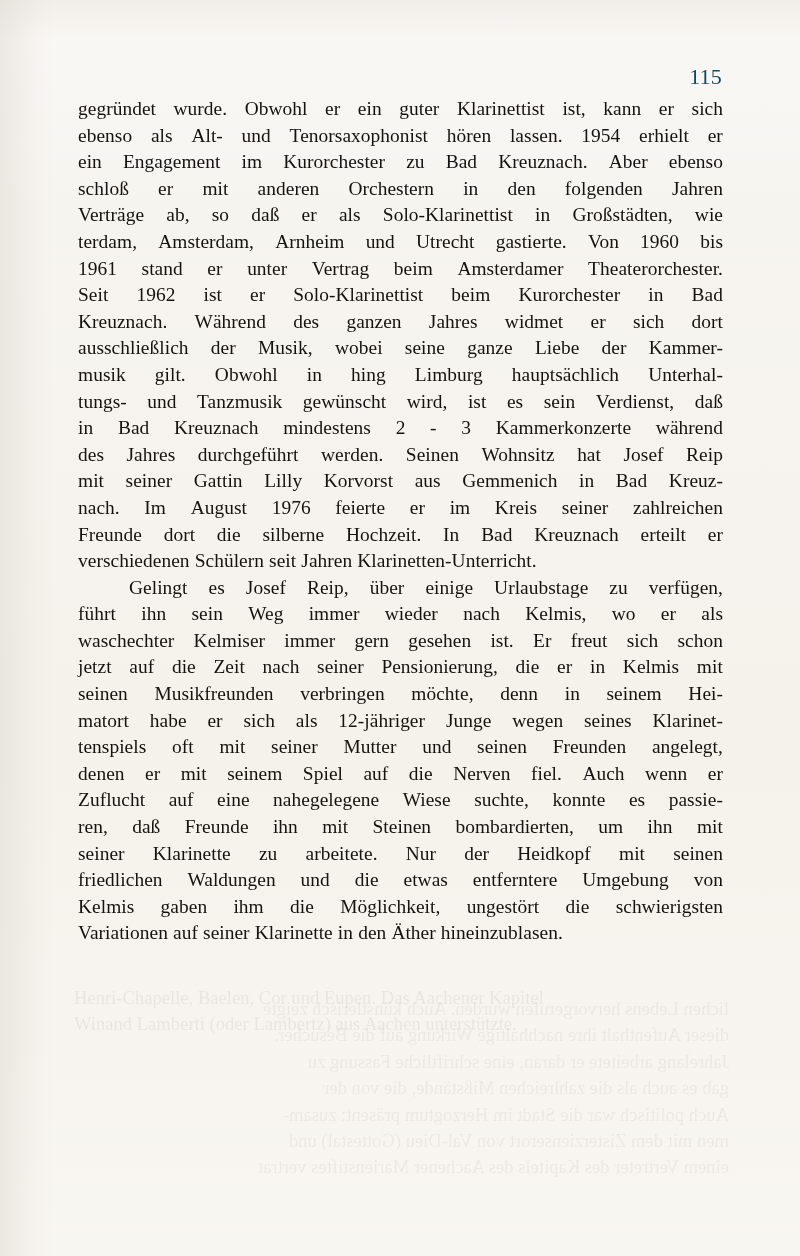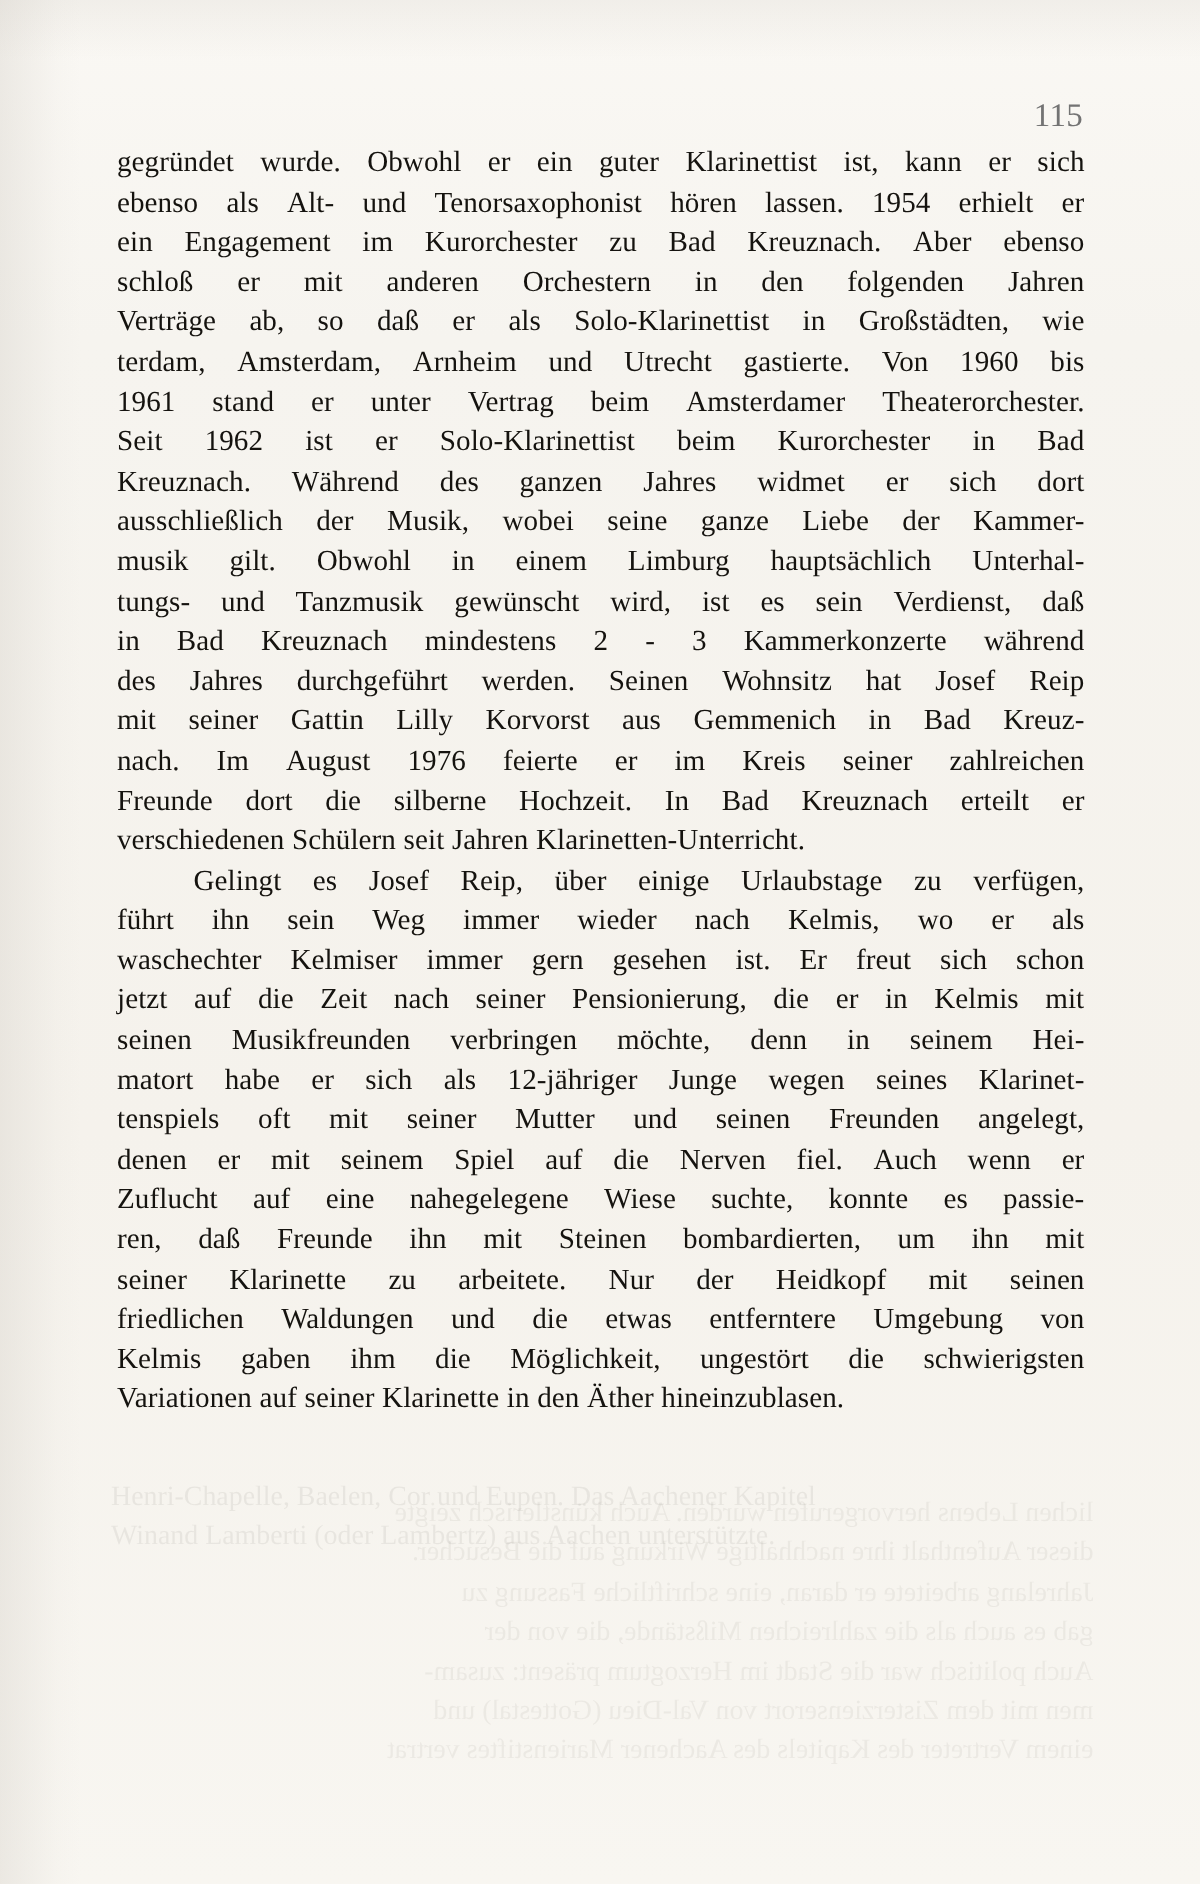--- a/index.html
+++ b/index.html
@@ -47,21 +47,21 @@
   }
 
   .folio {
     position: absolute;
     left: 78px;
     top: 64px;
     width: 644px;
     text-align: right;
     font-size: 22px;
     letter-spacing: 0.2px;
-    color: #737373;
+    color: #0c4a6e;
   }
 
   .textblock {
     position: absolute;
     left: 78px;
     top: 96px;
     width: 645px;
   }
 
   p.body {
@@ -147,21 +147,21 @@
         <span class="ln j"><span>gegründet</span><span>wurde.</span><span>Obwohl</span><span>er</span><span>ein</span><span>guter</span><span>Klarinettist</span><span>ist,</span><span>kann</span><span>er</span><span>sich</span></span>
         <span class="ln j"><span>ebenso</span><span>als</span><span>Alt-</span><span>und</span><span>Tenorsaxophonist</span><span>hören</span><span>lassen.</span><span>1954</span><span>erhielt</span><span>er</span></span>
         <span class="ln j"><span>ein</span><span>Engagement</span><span>im</span><span>Kurorchester</span><span>zu</span><span>Bad</span><span>Kreuznach.</span><span>Aber</span><span>ebenso</span></span>
         <span class="ln j"><span>schloß</span><span>er</span><span>mit</span><span>anderen</span><span>Orchestern</span><span>in</span><span>den</span><span>folgenden</span><span>Jahren</span></span>
         <span class="ln j"><span>Verträge</span><span>ab,</span><span>so</span><span>daß</span><span>er</span><span>als</span><span>Solo-Klarinettist</span><span>in</span><span>Großstädten,</span><span>wie</span></span>
         <span class="ln j"><span>terdam,</span><span>Amsterdam,</span><span>Arnheim</span><span>und</span><span>Utrecht</span><span>gastierte.</span><span>Von</span><span>1960</span><span>bis</span></span>
         <span class="ln j"><span>1961</span><span>stand</span><span>er</span><span>unter</span><span>Vertrag</span><span>beim</span><span>Amsterdamer</span><span>Theaterorchester.</span></span>
         <span class="ln j"><span>Seit</span><span>1962</span><span>ist</span><span>er</span><span>Solo-Klarinettist</span><span>beim</span><span>Kurorchester</span><span>in</span><span>Bad</span></span>
         <span class="ln j"><span>Kreuznach.</span><span>Während</span><span>des</span><span>ganzen</span><span>Jahres</span><span>widmet</span><span>er</span><span>sich</span><span>dort</span></span>
         <span class="ln j"><span>ausschließlich</span><span>der</span><span>Musik,</span><span>wobei</span><span>seine</span><span>ganze</span><span>Liebe</span><span>der</span><span>Kammer-</span></span>
-        <span class="ln j"><span>musik</span><span>gilt.</span><span>Obwohl</span><span>in</span><span>einem</span><span>Limburg</span><span>hauptsächlich</span><span>Unterhal-</span></span>
+        <span class="ln j"><span>musik</span><span>gilt.</span><span>Obwohl</span><span>in</span><span>hing</span><span>Limburg</span><span>hauptsächlich</span><span>Unterhal-</span></span>
         <span class="ln j"><span>tungs-</span><span>und</span><span>Tanzmusik</span><span>gewünscht</span><span>wird,</span><span>ist</span><span>es</span><span>sein</span><span>Verdienst,</span><span>daß</span></span>
         <span class="ln j"><span>in</span><span>Bad</span><span>Kreuznach</span><span>mindestens</span><span>2</span><span>-</span><span>3</span><span>Kammerkonzerte</span><span>während</span></span>
         <span class="ln j"><span>des</span><span>Jahres</span><span>durchgeführt</span><span>werden.</span><span>Seinen</span><span>Wohnsitz</span><span>hat</span><span>Josef</span><span>Reip</span></span>
         <span class="ln j"><span>mit</span><span>seiner</span><span>Gattin</span><span>Lilly</span><span>Korvorst</span><span>aus</span><span>Gemmenich</span><span>in</span><span>Bad</span><span>Kreuz-</span></span>
         <span class="ln j"><span>nach.</span><span>Im</span><span>August</span><span>1976</span><span>feierte</span><span>er</span><span>im</span><span>Kreis</span><span>seiner</span><span>zahlreichen</span></span>
         <span class="ln j"><span>Freunde</span><span>dort</span><span>die</span><span>silberne</span><span>Hochzeit.</span><span>In</span><span>Bad</span><span>Kreuznach</span><span>erteilt</span><span>er</span></span>
         <span class="ln">verschiedenen Schülern seit Jahren Klarinetten-Unterricht.</span>
       </p>
     <p class="body" id="paragraph-2">
         <span class="ln j"><span class="indent"></span><span>Gelingt</span><span>es</span><span>Josef</span><span>Reip,</span><span>über</span><span>einige</span><span>Urlaubstage</span><span>zu</span><span>verfügen,</span></span>

